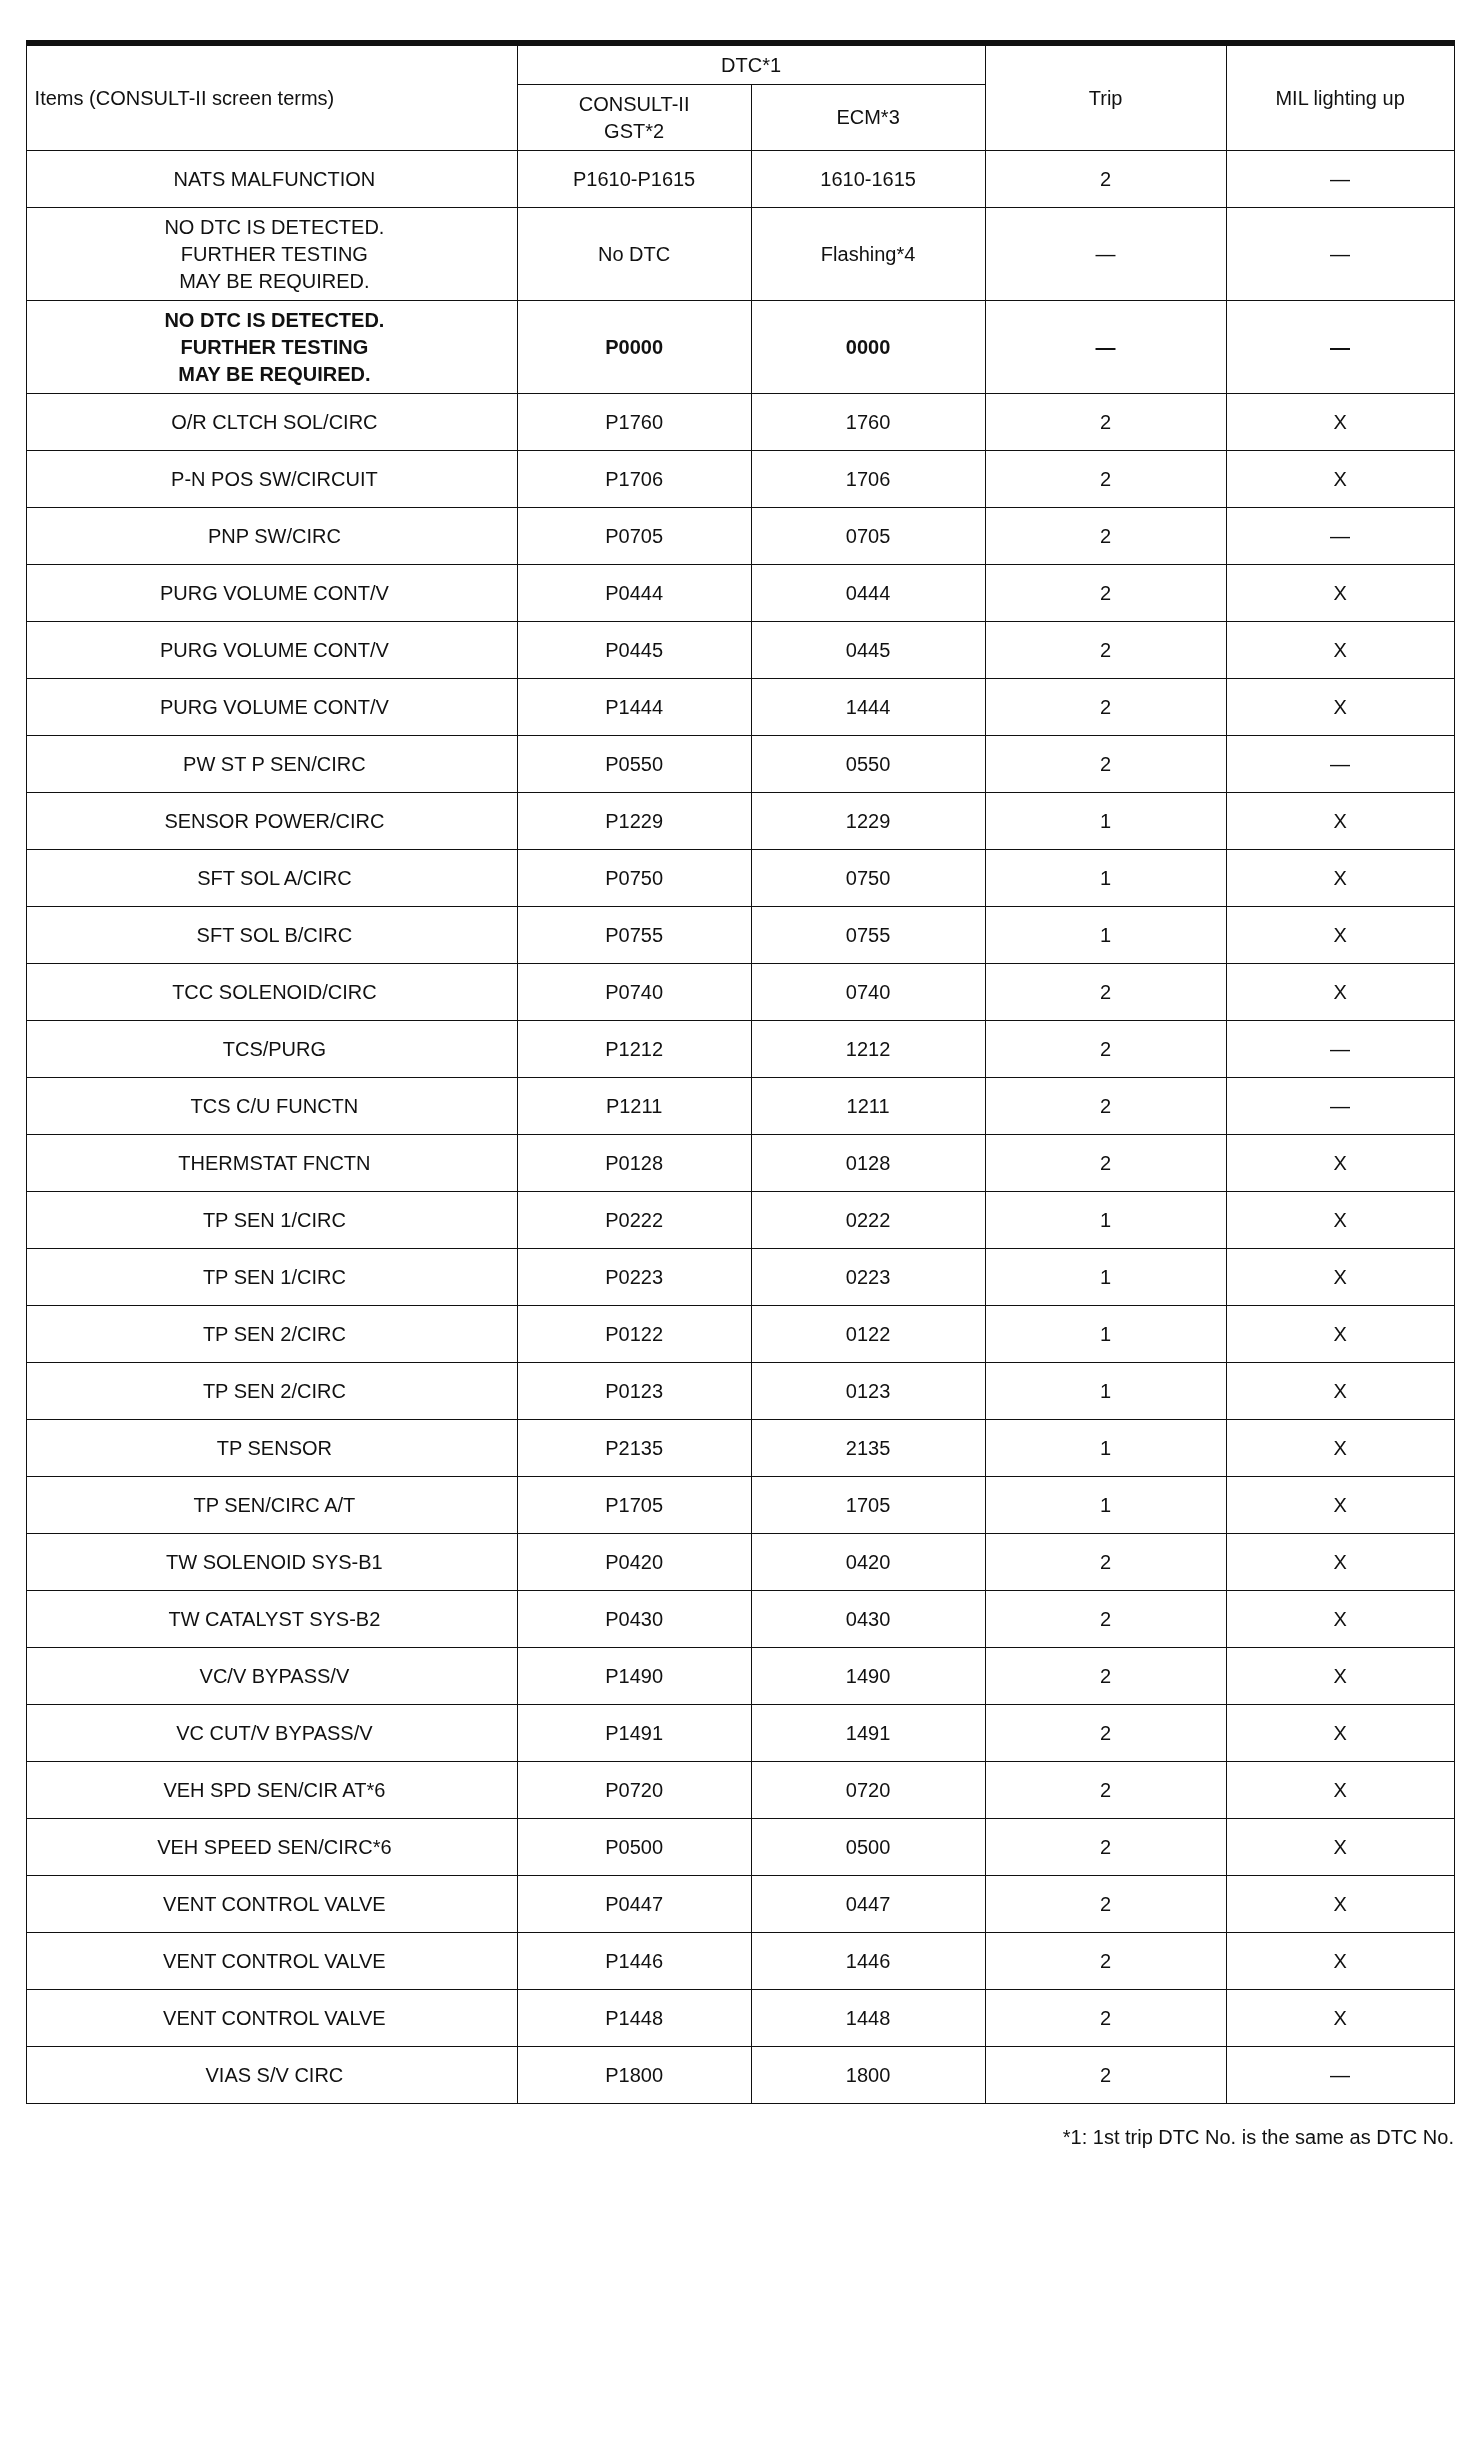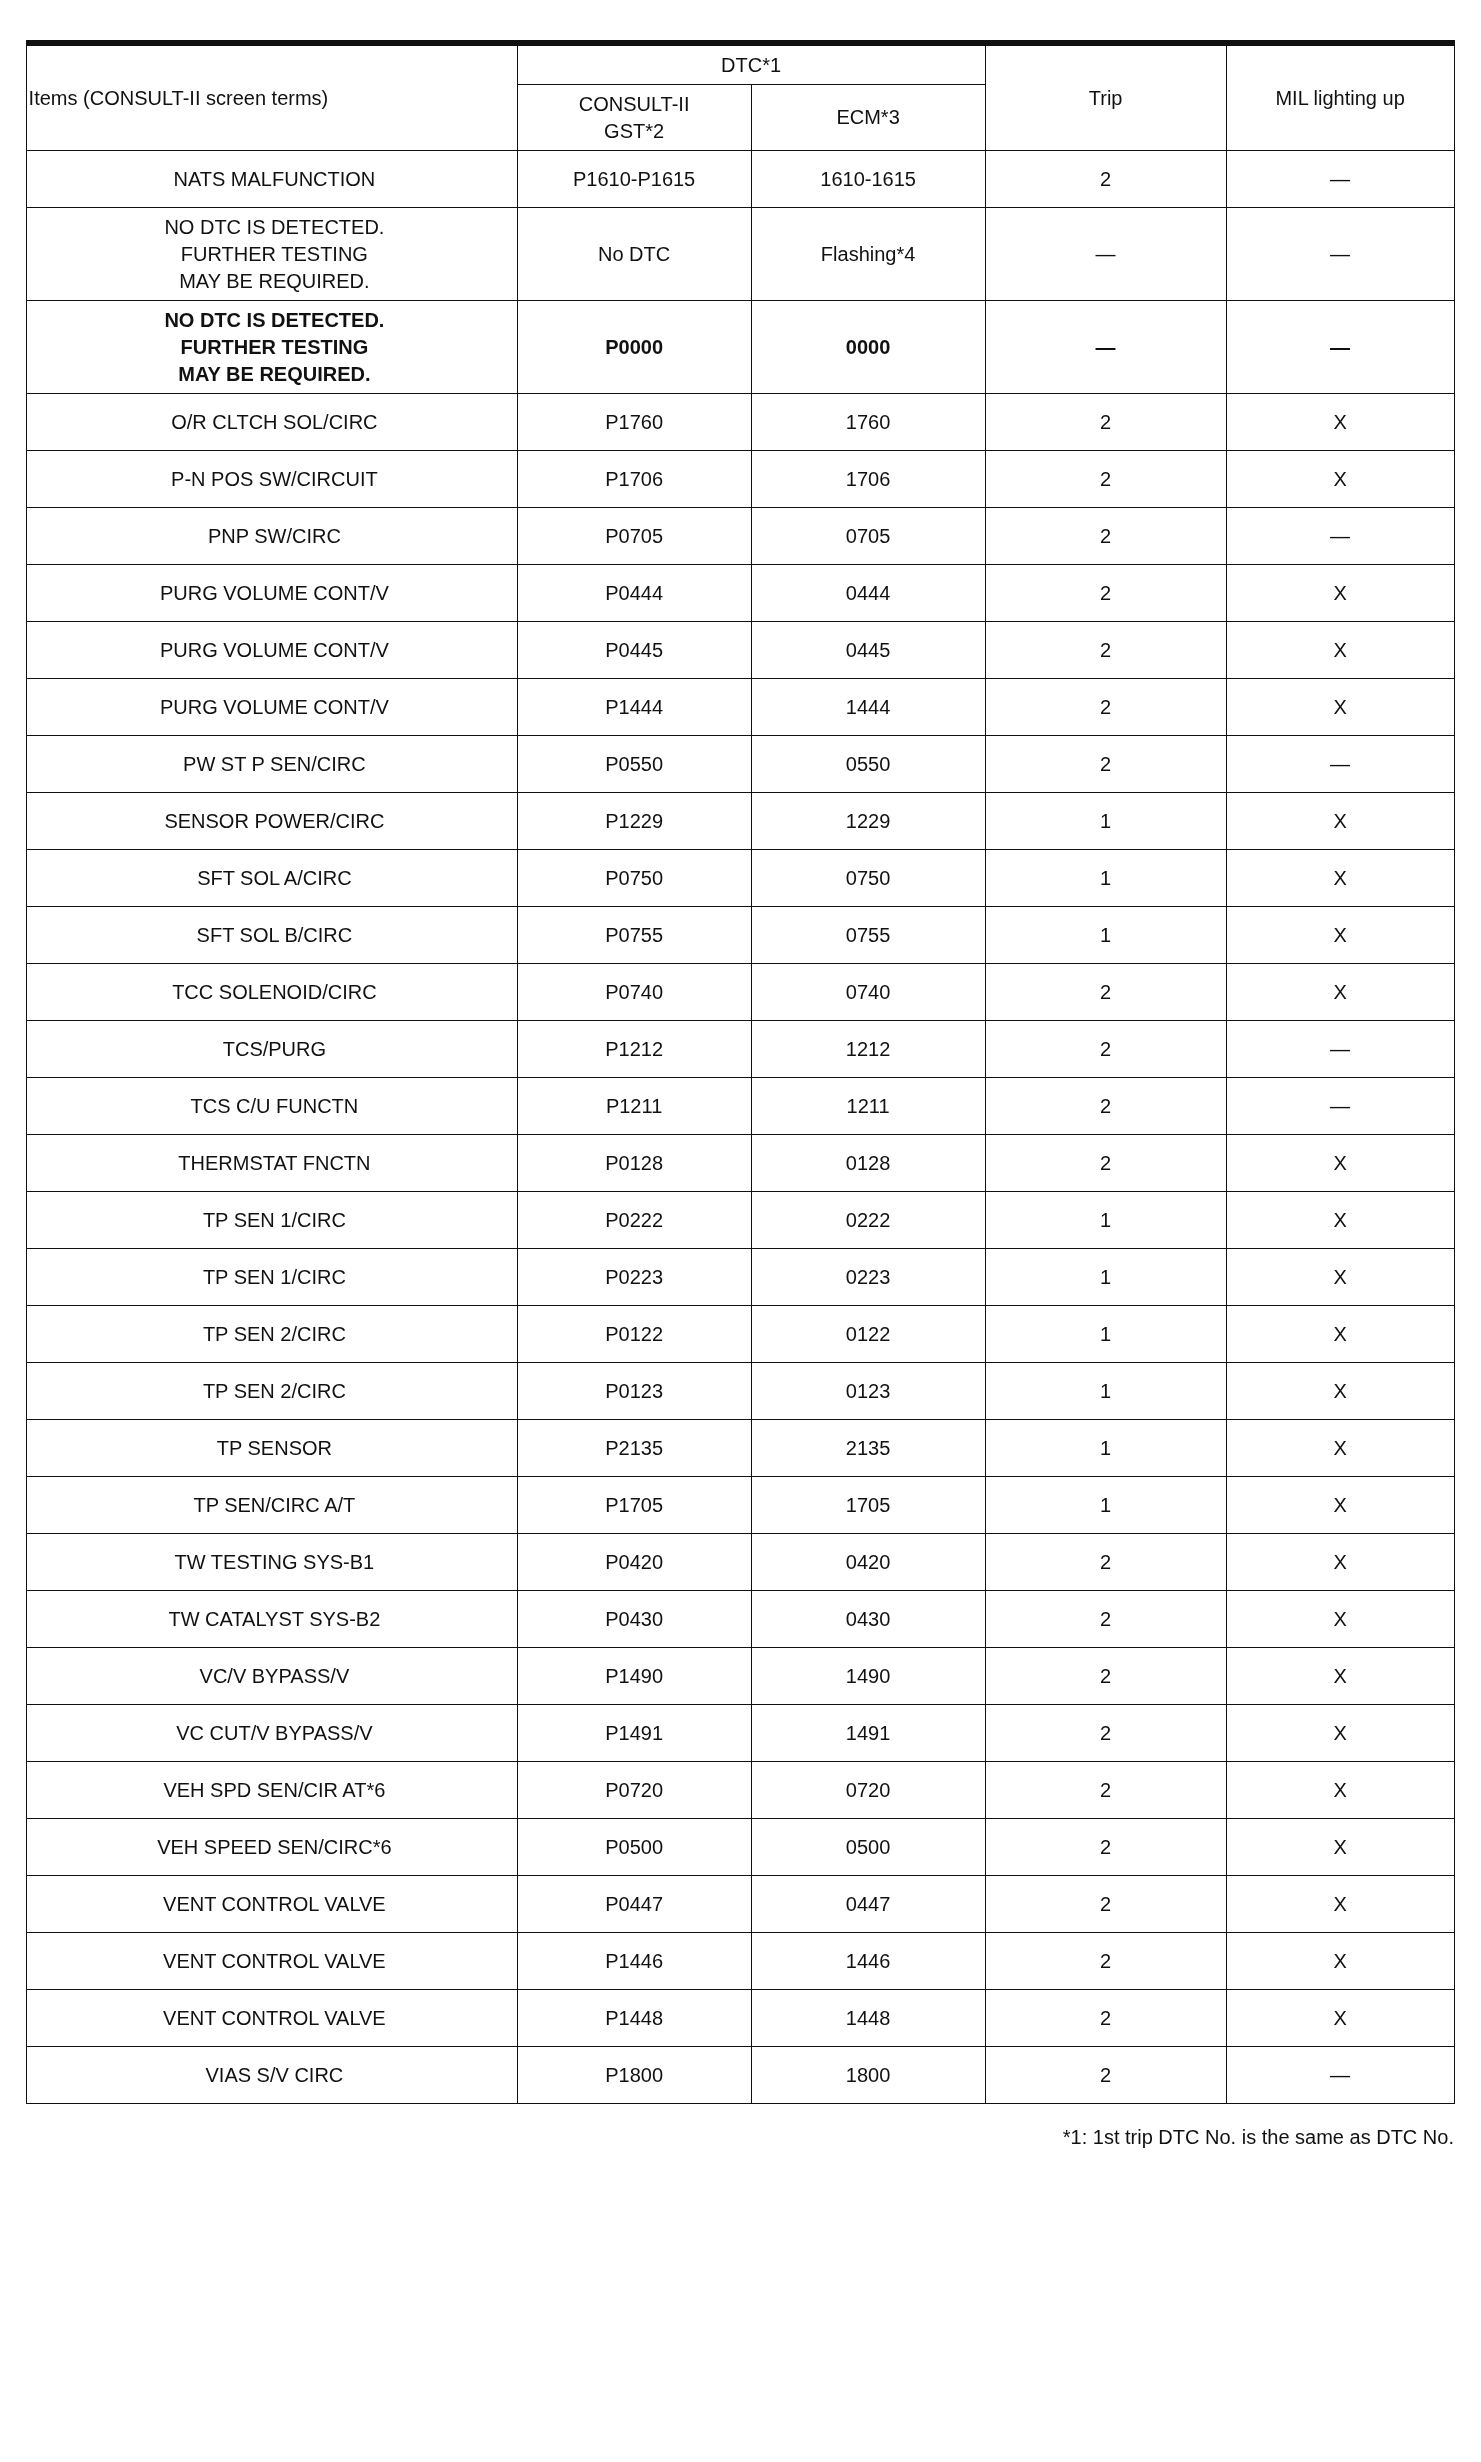--- a/index.html
+++ b/index.html
@@ -34,21 +34,21 @@
     border: 1.8px solid #111;
     font-size: 20px;
     font-weight: normal;
     vertical-align: middle;
     white-space: pre-line;
     line-height: 1.35;
     padding: 5.5px 9px;
   }
   thead tr.h1 th { height: 40px; }
   thead tr.h2 th { height: 51px; text-align: center; }
-  th.items-head { text-align: left; padding-left: 2px; }
+  th.items-head { text-align: left; padding-left: 8px; }
 
   tbody td { height: 57px; text-align: center; }
   tbody td.item-cell { text-align: center; padding-left: 14.6px; }
   tbody tr.bold td { font-weight: bold; }
 
   .footnotes {
     margin-top: 18px;
     font-size: 20px;
     line-height: 1.55;
     text-align: right;
@@ -248,21 +248,21 @@
       <td>X</td>
     </tr>
         <tr>
       <td class="item-cell">TP SEN/CIRC A/T</td>
       <td>P1705</td>
       <td>1705</td>
       <td>1</td>
       <td>X</td>
     </tr>
         <tr>
-      <td class="item-cell">TW TESTING SYS-B1</td>
+      <td class="item-cell">TW SOLENOID SYS-B1</td>
       <td>P0420</td>
       <td>0420</td>
       <td>2</td>
       <td>X</td>
     </tr>
         <tr>
       <td class="item-cell">TW CATALYST SYS-B2</td>
       <td>P0430</td>
       <td>0430</td>
       <td>2</td>

